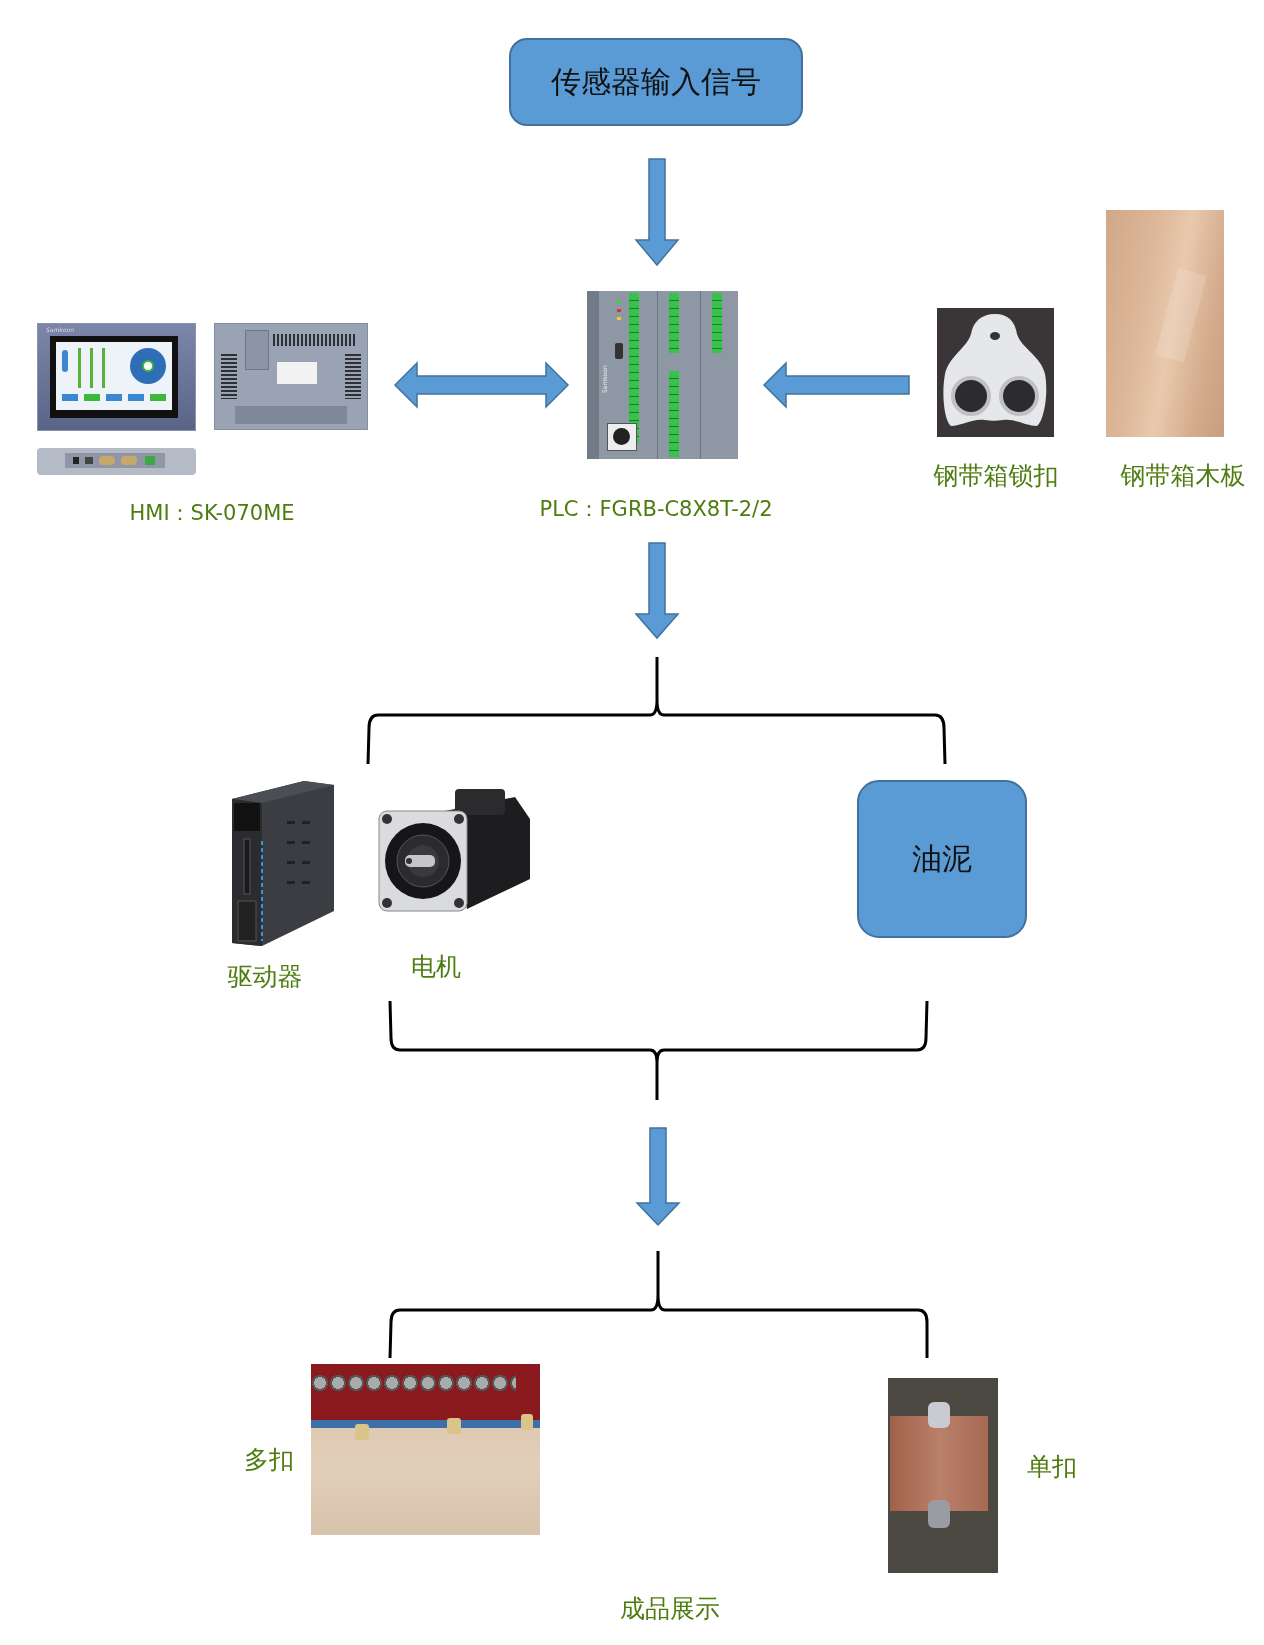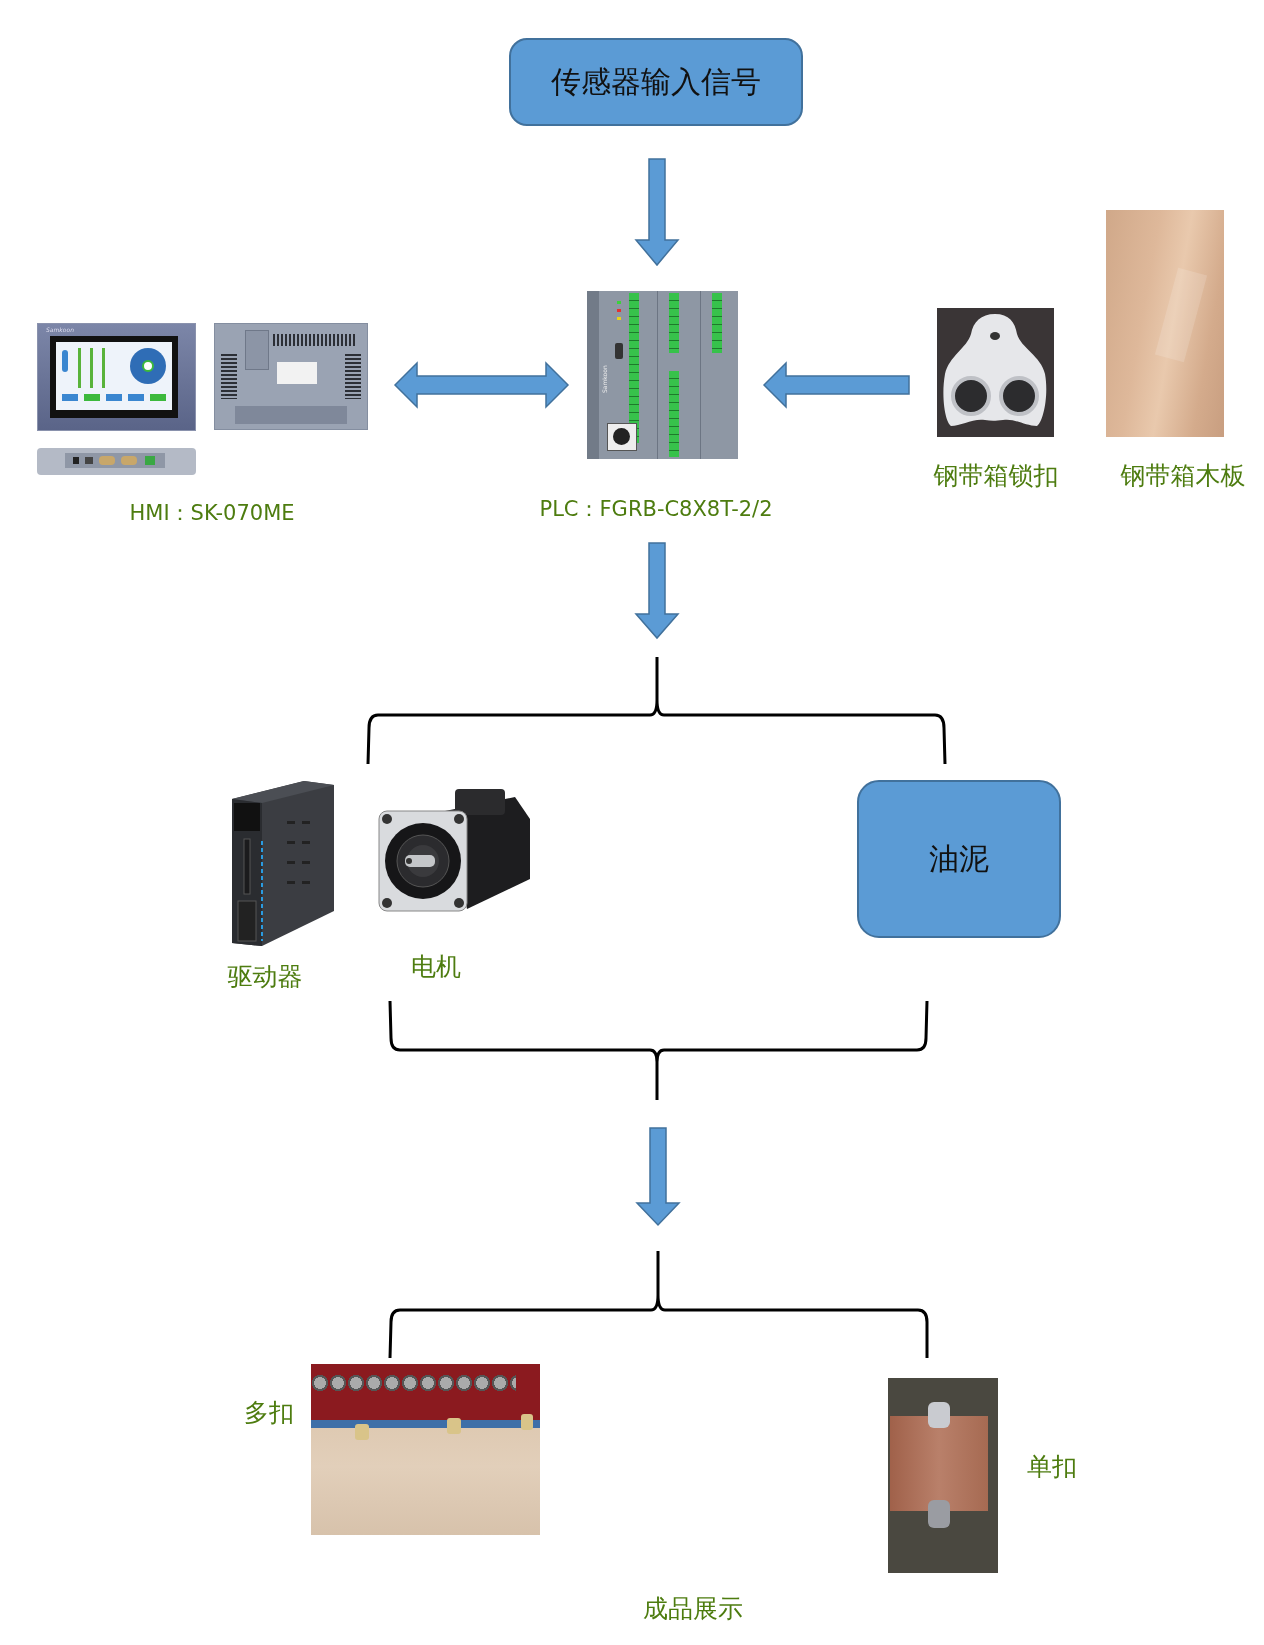--- a/index.html
+++ b/index.html
@@ -151,34 +151,34 @@
     <rect x="30" y="66" width="30" height="12" rx="5" fill="#c4c6c9"></rect>
     <circle cx="34" cy="72" r="3" fill="#333"></circle>
     <circle cx="12" cy="30" r="5" fill="#333"></circle>
       <circle cx="84" cy="30" r="5" fill="#333"></circle>
     <circle cx="12" cy="114" r="5" fill="#333"></circle>
       <circle cx="84" cy="114" r="5" fill="#333"></circle>
   </svg>
 </div>
 <div class="lbl lbl-cn" style="left:436px; top:966px;">电机</div>
 
-<div class="box" style="left:857px; top:780px; width:204px; height:158px; border-radius:22px;">
+<div class="box" style="left:857px; top:780px; width:170px; height:158px; border-radius:22px;">
   <span style="font-size:30px;">油泥</span>
 </div>
 
 <div class="photo" style="left:311px; top:1364px; width:229px; height:171px; background:linear-gradient(180deg,#d8c1a6 0%,#e2cfba 60%,#d7c2ab 100%);">
   <div class="abs" style="left:0; top:0; width:229px; height:56px; background:#8b1a1f;"></div>
   <div class="abs" style="left:0; top:10px; width:205px; height:18px; background:repeating-radial-gradient(circle at 9px 9px,#aaa 0 6px,#555 6px 8px,transparent 8px 18px); background-size:18px 18px;"></div>
   <div class="abs" style="left:0; top:56px; width:229px; height:8px; background:#3e6fa8;"></div>
   <div class="abs" style="left:44px; top:60px; width:14px; height:16px; background:#d9c489; border-radius:3px;"></div>
   <div class="abs" style="left:136px; top:54px; width:14px; height:16px; background:#d9c489; border-radius:3px;"></div>
   <div class="abs" style="left:210px; top:50px; width:12px; height:16px; background:#d9c489; border-radius:3px;"></div>
 </div>
-<div class="lbl lbl-cn" style="left:269px; top:1412px;">多扣</div>
+<div class="lbl lbl-cn" style="left:269px; top:1459px;">多扣</div>
 
 <div class="photo" style="left:888px; top:1378px; width:110px; height:195px; background:#4a4840;">
   <div class="abs" style="left:2px; top:38px; width:98px; height:95px; background:linear-gradient(90deg,#a0614a,#b9806a,#a66a52);"></div>
   <div class="abs" style="left:40px; top:24px; width:22px; height:26px; background:#c9cbd0; border-radius:6px;"></div>
   <div class="abs" style="left:40px; top:122px; width:22px; height:28px; background:#9a9ca2; border-radius:6px;"></div>
 </div>
 <div class="lbl lbl-cn" style="left:1052px; top:1466px;">单扣</div>
 
-<div class="lbl lbl-cn" style="left:670px; top:1608px;margin-left:23px;">成品展示</div>
+<div class="lbl lbl-cn" style="left:670px; top:1608px;">成品展示</div>
 
 </body></html>

